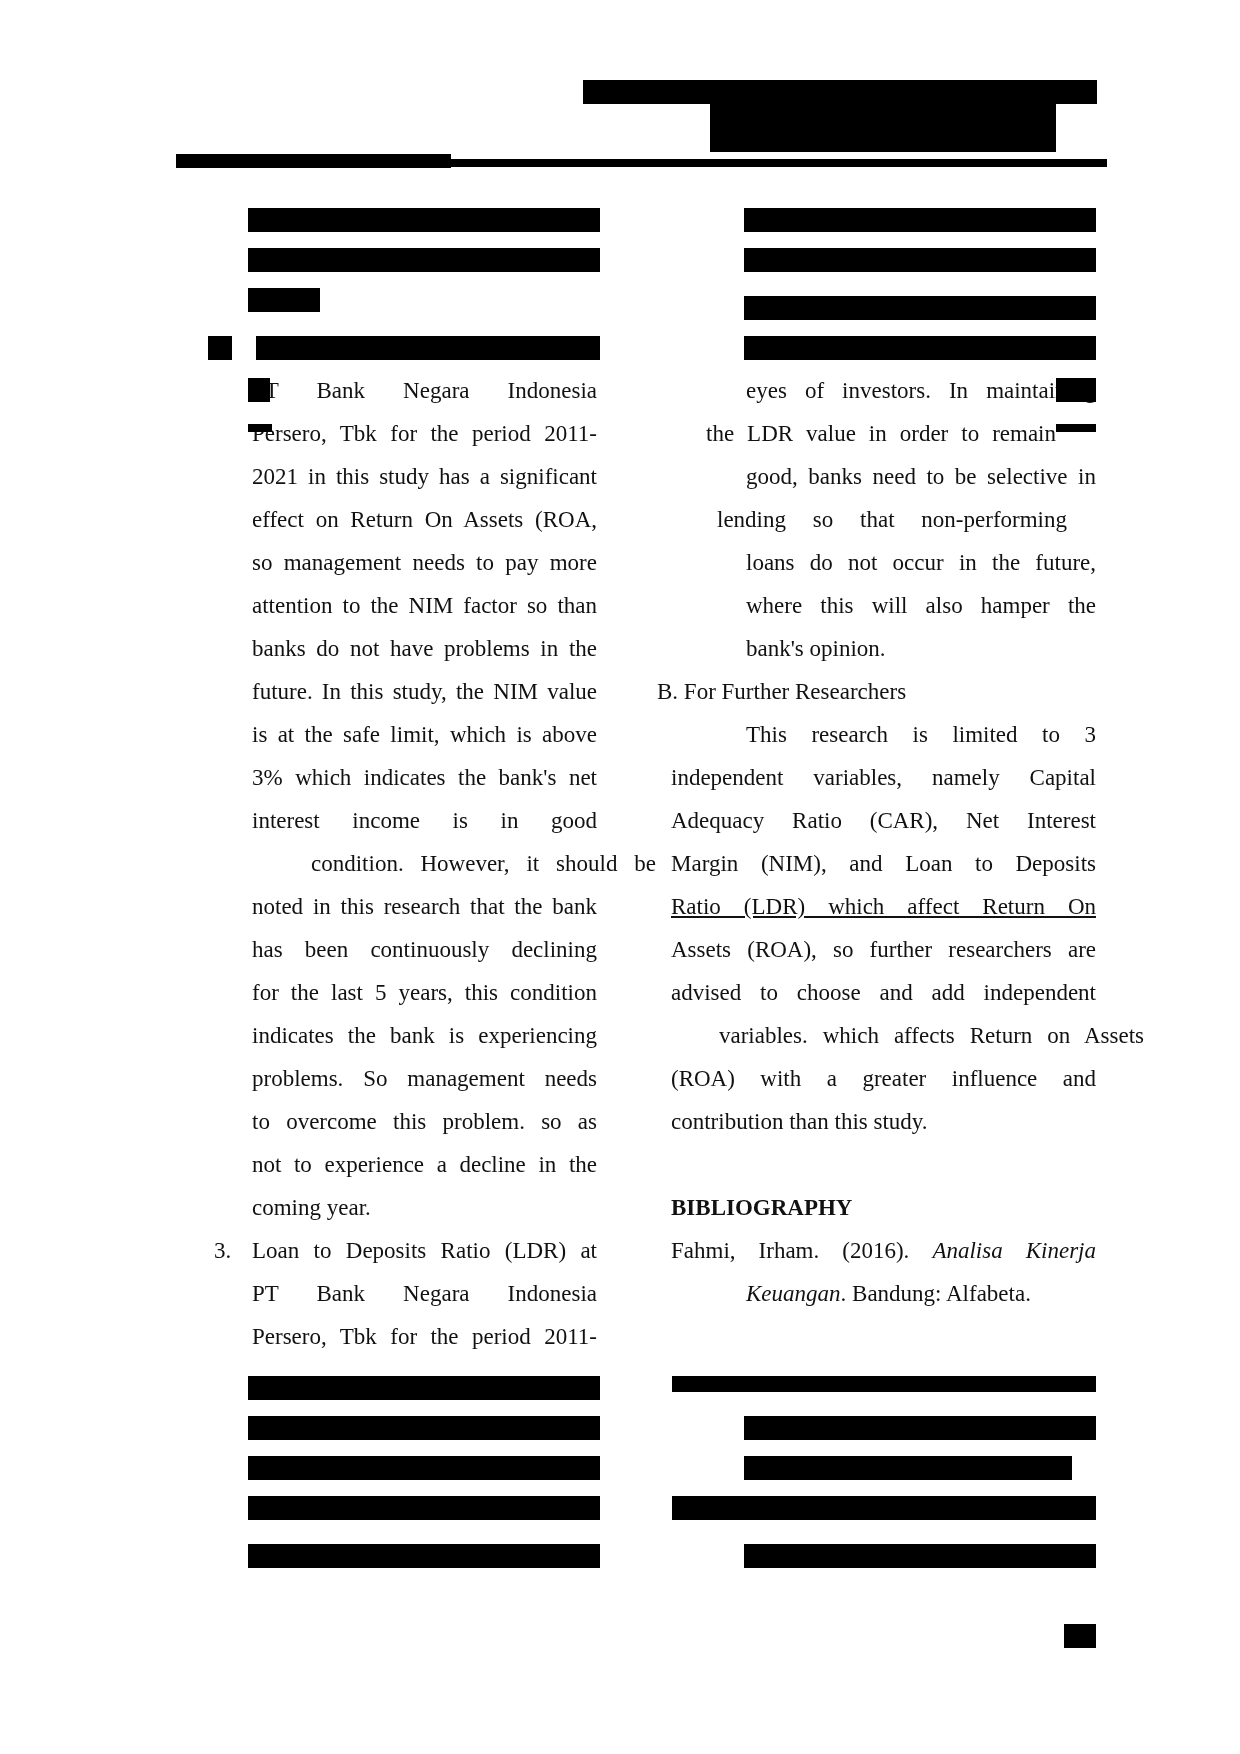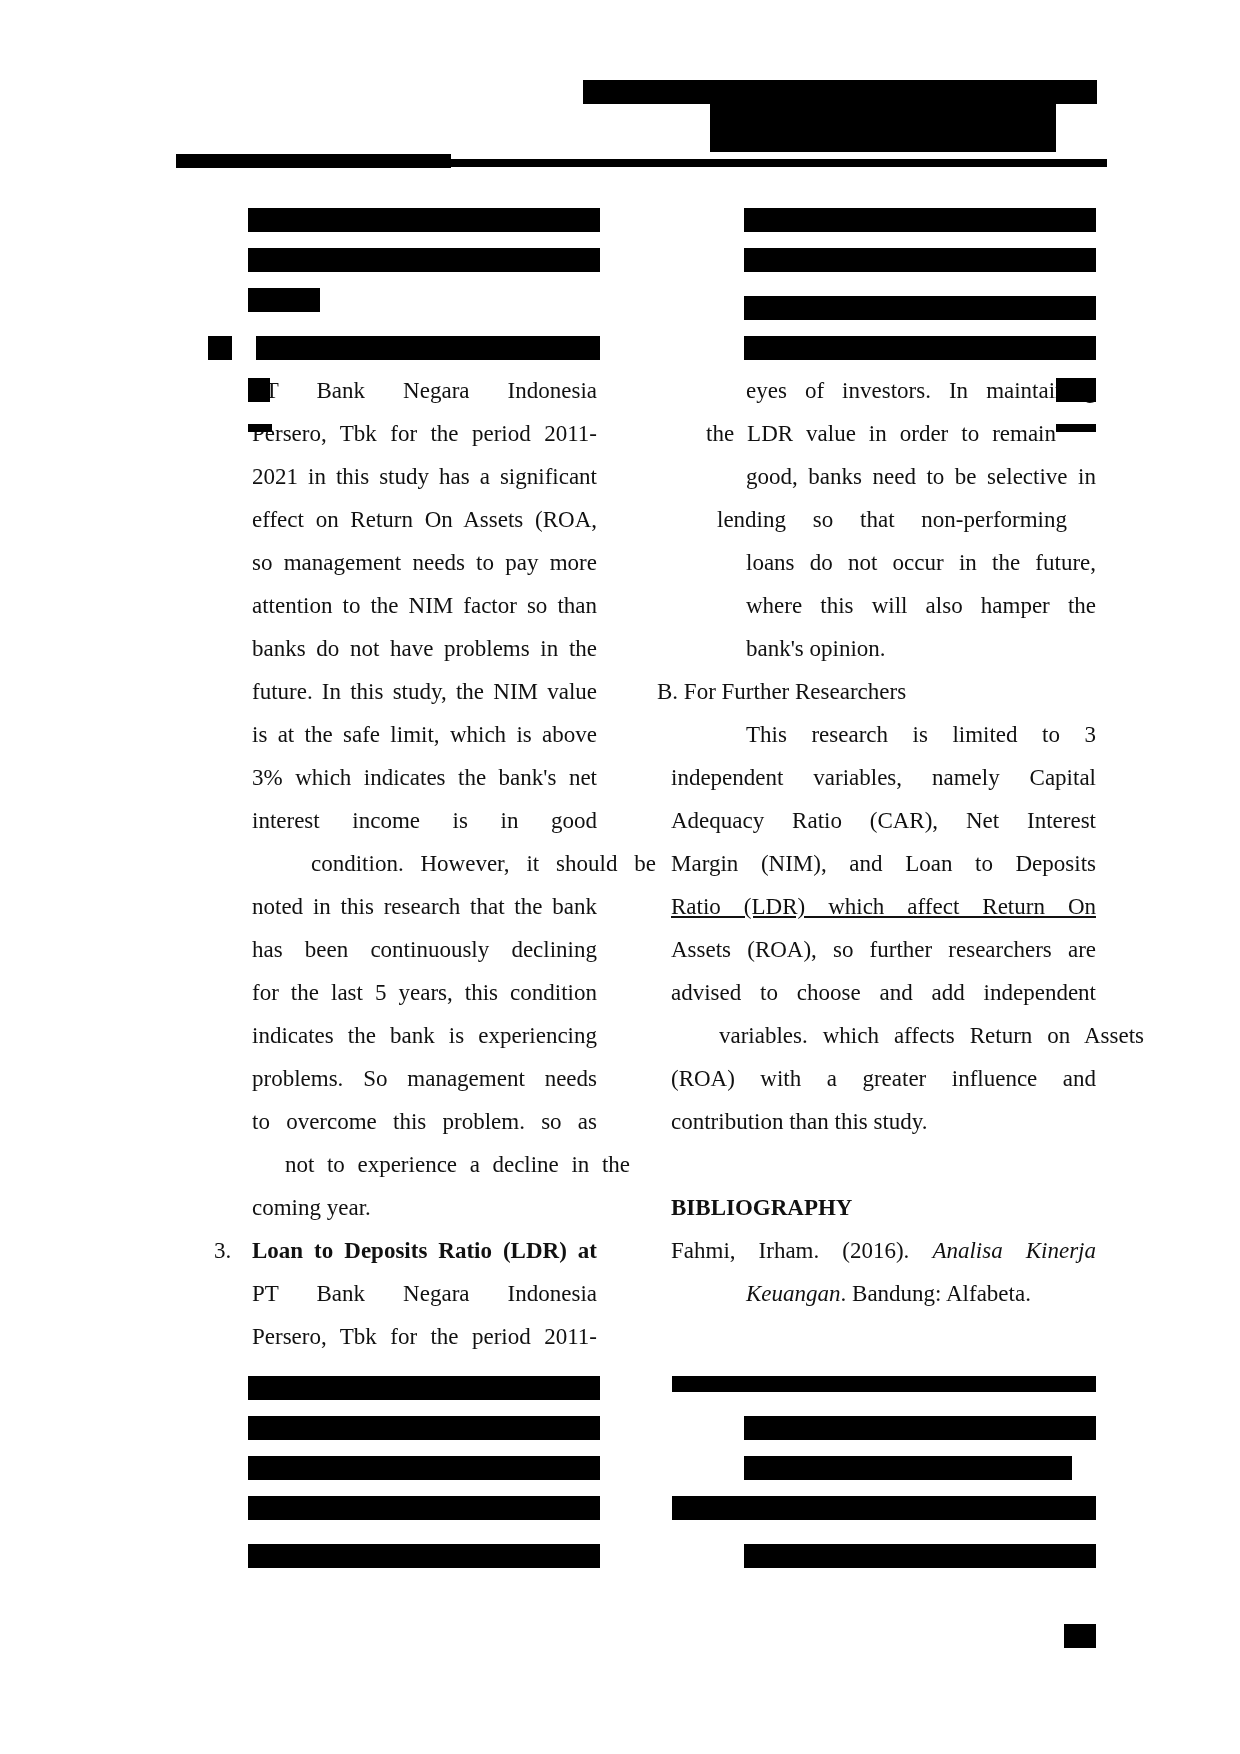--- a/index.html
+++ b/index.html
@@ -50,25 +50,25 @@
   <div class="line just" style="left:252px;top:713px;width:345px;">is at the safe limit, which is above</div>
   <div class="line just" style="left:252px;top:756px;width:345px;">3% which indicates the bank's net</div>
   <div class="line just" style="left:252px;top:799px;width:345px;">interest income is in good</div>
   <div class="line just" style="left:268px;top:842px;width:345px;margin-left:43px;">condition. However, it should be</div>
   <div class="line just" style="left:252px;top:885px;width:345px;">noted in this research that the bank</div>
   <div class="line just" style="left:252px;top:928px;width:345px;">has been continuously declining</div>
   <div class="line just" style="left:252px;top:971px;width:345px;">for the last 5 years, this condition</div>
   <div class="line just" style="left:252px;top:1014px;width:345px;">indicates the bank is experiencing</div>
   <div class="line just" style="left:252px;top:1057px;width:345px;">problems. So management needs</div>
   <div class="line just" style="left:252px;top:1100px;width:345px;">to overcome this problem. so as</div>
-  <div class="line just" style="left:252px;top:1143px;width:345px;margin-left:33px;">not to experience a decline in the</div>
+  <div class="line just" style="left:252px;top:1143px;width:345px;">not to experience a decline in the</div>
   <div class="line" style="left:252px;top:1186px;">coming year.</div>
 
   <div class="num" style="left:214px;top:1229px;">3.</div>
-  <div class="line just" style="left:252px;top:1229px;width:345px;font-weight:bold;">Loan to Deposits Ratio (LDR) at</div>
+  <div class="line just" style="left:252px;top:1229px;width:345px;">Loan to Deposits Ratio (LDR) at</div>
   <div class="line just" style="left:252px;top:1272px;width:345px;">PT Bank Negara Indonesia</div>
   <div class="line just" style="left:252px;top:1315px;width:345px;">Persero, Tbk for the period 2011-</div>
 
   <div class="redact" style="left:248px;top:1376px;width:352px;height:24px;"></div>
   <div class="redact" style="left:248px;top:1416px;width:352px;height:24px;"></div>
   <div class="redact" style="left:248px;top:1456px;width:352px;height:24px;"></div>
   <div class="redact" style="left:248px;top:1496px;width:352px;height:24px;"></div>
   <div class="redact" style="left:248px;top:1544px;width:352px;height:24px;"></div>
 </div>
 

